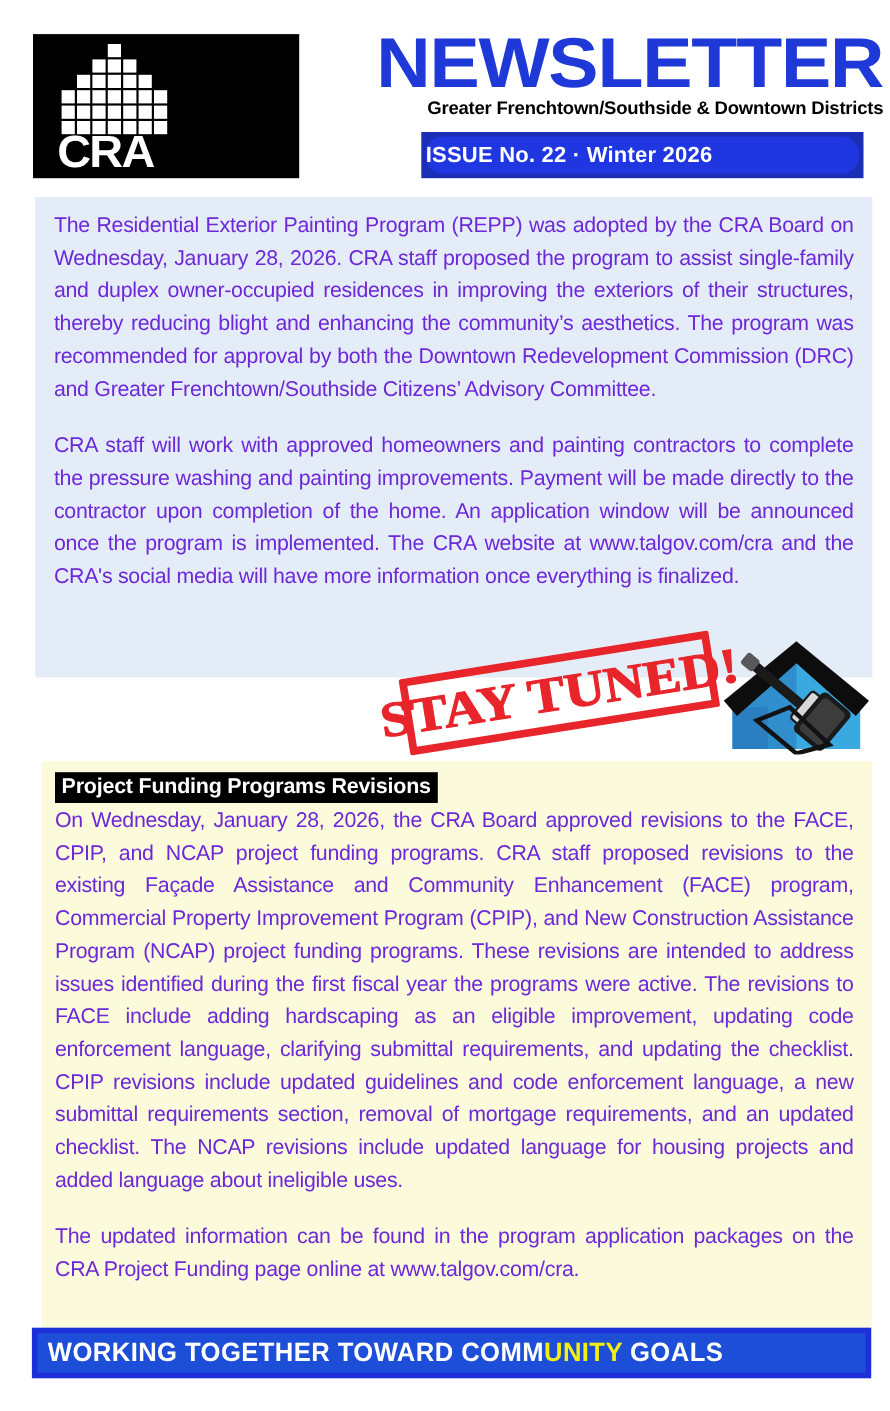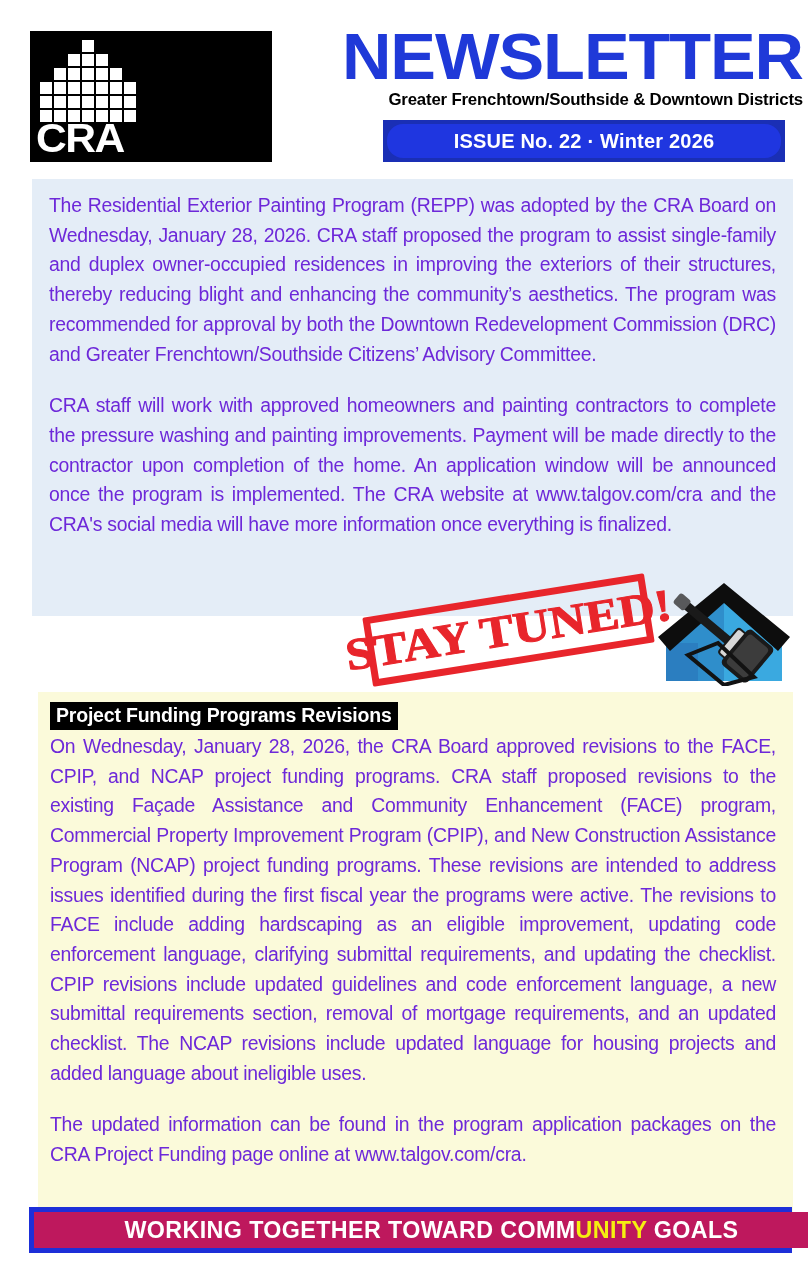--- a/index.html
+++ b/index.html
@@ -28,21 +28,21 @@
     width: 242px;
     height: 131px;
     background: #000000;
     display: flex;
     align-items: center;
   }
   #logo-mark {
     position: relative;
     width: 104px;
     height: 118px;
-    margin-left: 6px;
+    margin-left: 22px;
     flex: 0 0 auto;
   }
   #logo-grid {
     position: absolute;
     left: 4px; top: 2px;
     width: 96px;
     height: 78px;
   }
   .px {
     position: absolute;
@@ -123,21 +123,20 @@
     background: #1a2fb5;
     box-sizing: border-box;
     padding: 4px;
   }
   #issue-banner-inner {
     width: 100%;
     height: 100%;
     background: #1f36e0;
     display: flex;
     align-items: center;
-    justify-content: center;
     border-radius: 16px;
   }
   #issue-banner-text {
     color: #ffffff;
     font-family: "Liberation Sans", sans-serif;
     font-weight: 700;
     font-size: 20px;
     letter-spacing: 0.2px;
     white-space: nowrap;
   }
@@ -241,25 +240,23 @@
     top: 1207px;
     width: 763px;
     height: 46px;
     background: #1d2fd8;
     box-sizing: border-box;
     padding: 5px;
   }
   #footer-inner {
     width: 100%;
     height: 100%;
-    background: #be185d;
+    background: #1d4ed8;
     display: flex;
     align-items: center;
-    justify-content: center;
-    padding-left: 21px;
   }
   #footer-text {
     font-family: "Liberation Sans", sans-serif;
     font-weight: 700;
     font-size: 24px;
     color: #ffffff;
     letter-spacing: 0.4px;
     white-space: nowrap;
     transform: scaleX(0.97);
   }

